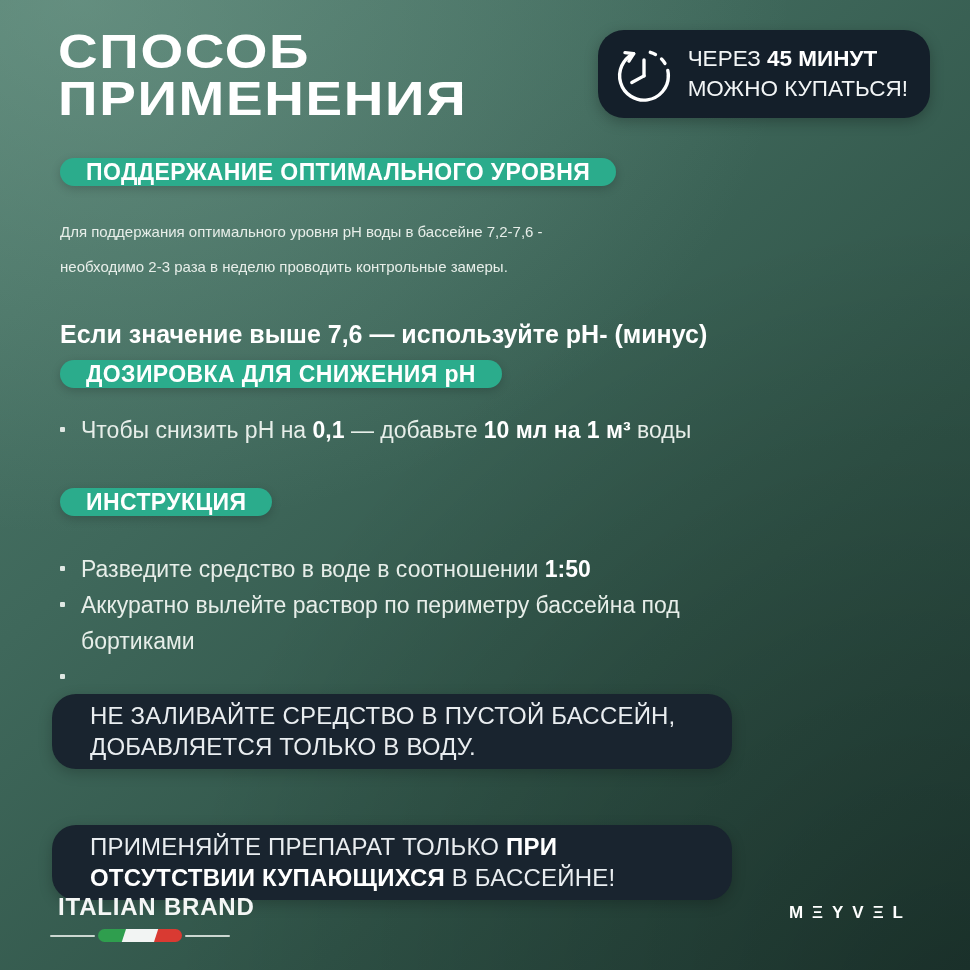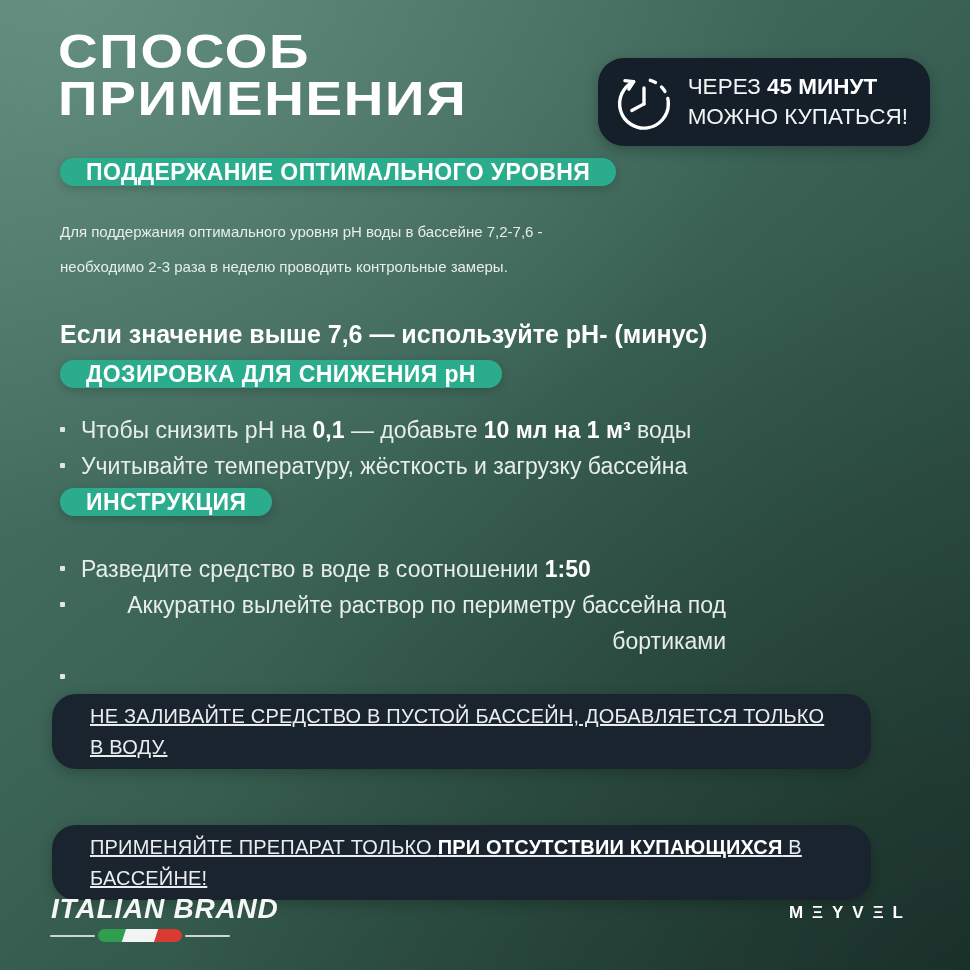--- a/index.html
+++ b/index.html
@@ -16,21 +16,20 @@
   
   .title{
     left:58px;top:28px;color:#fff;font-weight:800;font-size:49px;line-height:47px;
     letter-spacing:1.5px;transform:scaleX(1.12);transform-origin:left top;white-space:nowrap;
   }
   
   .timer-badge{
     top:30px;right:40px;height:88px;background:#141f2a;border-radius:26px;
     display:flex;align-items:center;gap:14px;padding:0 22px 0 16px;box-sizing:border-box;
     box-shadow:0 4px 14px rgba(0,0,0,0.25);
-    margin-top:28px;
   }
   .timer-badge svg{display:block;}
   .timer-text{font-size:22.5px;line-height:30px;color:#f2f5f6;white-space:nowrap;}
   .timer-text b{color:#fff;}
   
   .pill{
     display:inline-flex;align-items:center;height:28px;padding:0 26px;border-radius:22px;
     background:#2bac8c;color:#fff;font-weight:700;font-size:23px;letter-spacing:0.4px;white-space:nowrap;
     box-shadow:0 3px 10px rgba(0,0,0,0.18);
   }
@@ -39,36 +38,35 @@
   .pill3{left:60px;top:488px;}
   
   .para{left:60px;top:214px;width:552px;font-size:15px;line-height:35px;color:#e7eee9;}
   .note{left:60px;top:317px;font-size:25px;line-height:35px;font-weight:700;color:#fff;white-space:nowrap;}
   
   .list{left:60px;width:690px;font-size:23px;line-height:36px;color:#e7eee9;}
   .list-dosage{top:412px;}
   .list-instruction{top:551px;}
   .row{display:flex;gap:16px;}
   .blt{flex:0 0 5px;width:5px;height:5px;background:#dfe7e3;margin-top:15px;border-radius:1px;}
-  .row .txt{max-width:645px;text-align:right;}
+  .row .txt{max-width:645px;}
   .txt b{color:#fff;}
   
   .warn{
     left:52px;background:#19242f;border-radius:24px;color:#e9edf0;
-    font-size:20px;line-height:30.5px;letter-spacing:0.2px;
-    padding:7px 38px;box-sizing:border-box;width:819px;
+    font-size:24px;line-height:30.5px;letter-spacing:0.2px;
+    padding:7px 38px;box-sizing:border-box;width:680px;
     display:flex;align-items:center;min-height:74px;
     box-shadow:0 4px 14px rgba(0,0,0,0.22);
-    text-decoration:underline;
   }
   .warn1{top:694px;}
   .warn2{top:796px;margin-top:29px;}
   .warn b{color:#fff;}
   
-  .brand-caption{left:51px;top:893px;font-size:28px;font-weight:700;letter-spacing:0.8px;color:#f4f7f5;white-space:nowrap;font-style:italic;}
+  .brand-caption{left:58px;top:893px;font-size:24px;font-weight:700;letter-spacing:0.8px;color:#f4f7f5;white-space:nowrap;}
   .flag-rule{left:50px;top:929px;width:180px;display:flex;align-items:center;gap:3px;}
   .rule-seg{flex:1;height:2px;background:#ccd7d1;border-radius:1px;}
   .flag{width:84px;height:13px;border-radius:7px;overflow:hidden;display:flex;flex:0 0 84px;}
   .flag .fg{background:#2f9e4e;flex:1;}
   .flag .fw{background:#f2f4f3;flex:1;transform:skewX(-18deg) scaleX(1.15);}
   .flag .fr{background:#d93a32;flex:1;}
   .logo{right:58px;top:903px;font-size:17px;font-weight:600;letter-spacing:9px;color:#fff;white-space:nowrap;}
 </style>
 </head>
 <body>
@@ -101,24 +99,20 @@
   <div class="abs para">Для поддержания оптимального уровня pH воды в бассейне 7,2-7,6 - необходимо 2-3 раза в неделю проводить контрольные замеры.</div>
   <div class="abs note">Если значение выше 7,6 — используйте pH- (минус)</div>
 
   <div class="abs pill pill2">ДОЗИРОВКА ДЛЯ СНИЖЕНИЯ pH</div>
 
   <div class="abs list list-dosage">
     <div class="row">
       <span class="blt"></span>
       <span class="txt"><span>Чтобы снизить pH на </span><b>0,1</b><span> — добавьте </span><b>10 мл на 1 м³</b><span> воды</span></span>
     </div>
-    <div class="row">
-      <span class="blt"></span>
-      <span class="txt"><span>Учитывайте температуру, жёсткость и загрузку бассейна</span></span>
-    </div>
   </div>
 
   <div class="abs pill pill3">ИНСТРУКЦИЯ</div>
 
   <div class="abs list list-instruction">
     <div class="row">
       <span class="blt"></span>
       <span class="txt"><span>Разведите средство в воде в соотношении </span><b>1:50</b></span>
     </div>
     <div class="row">

